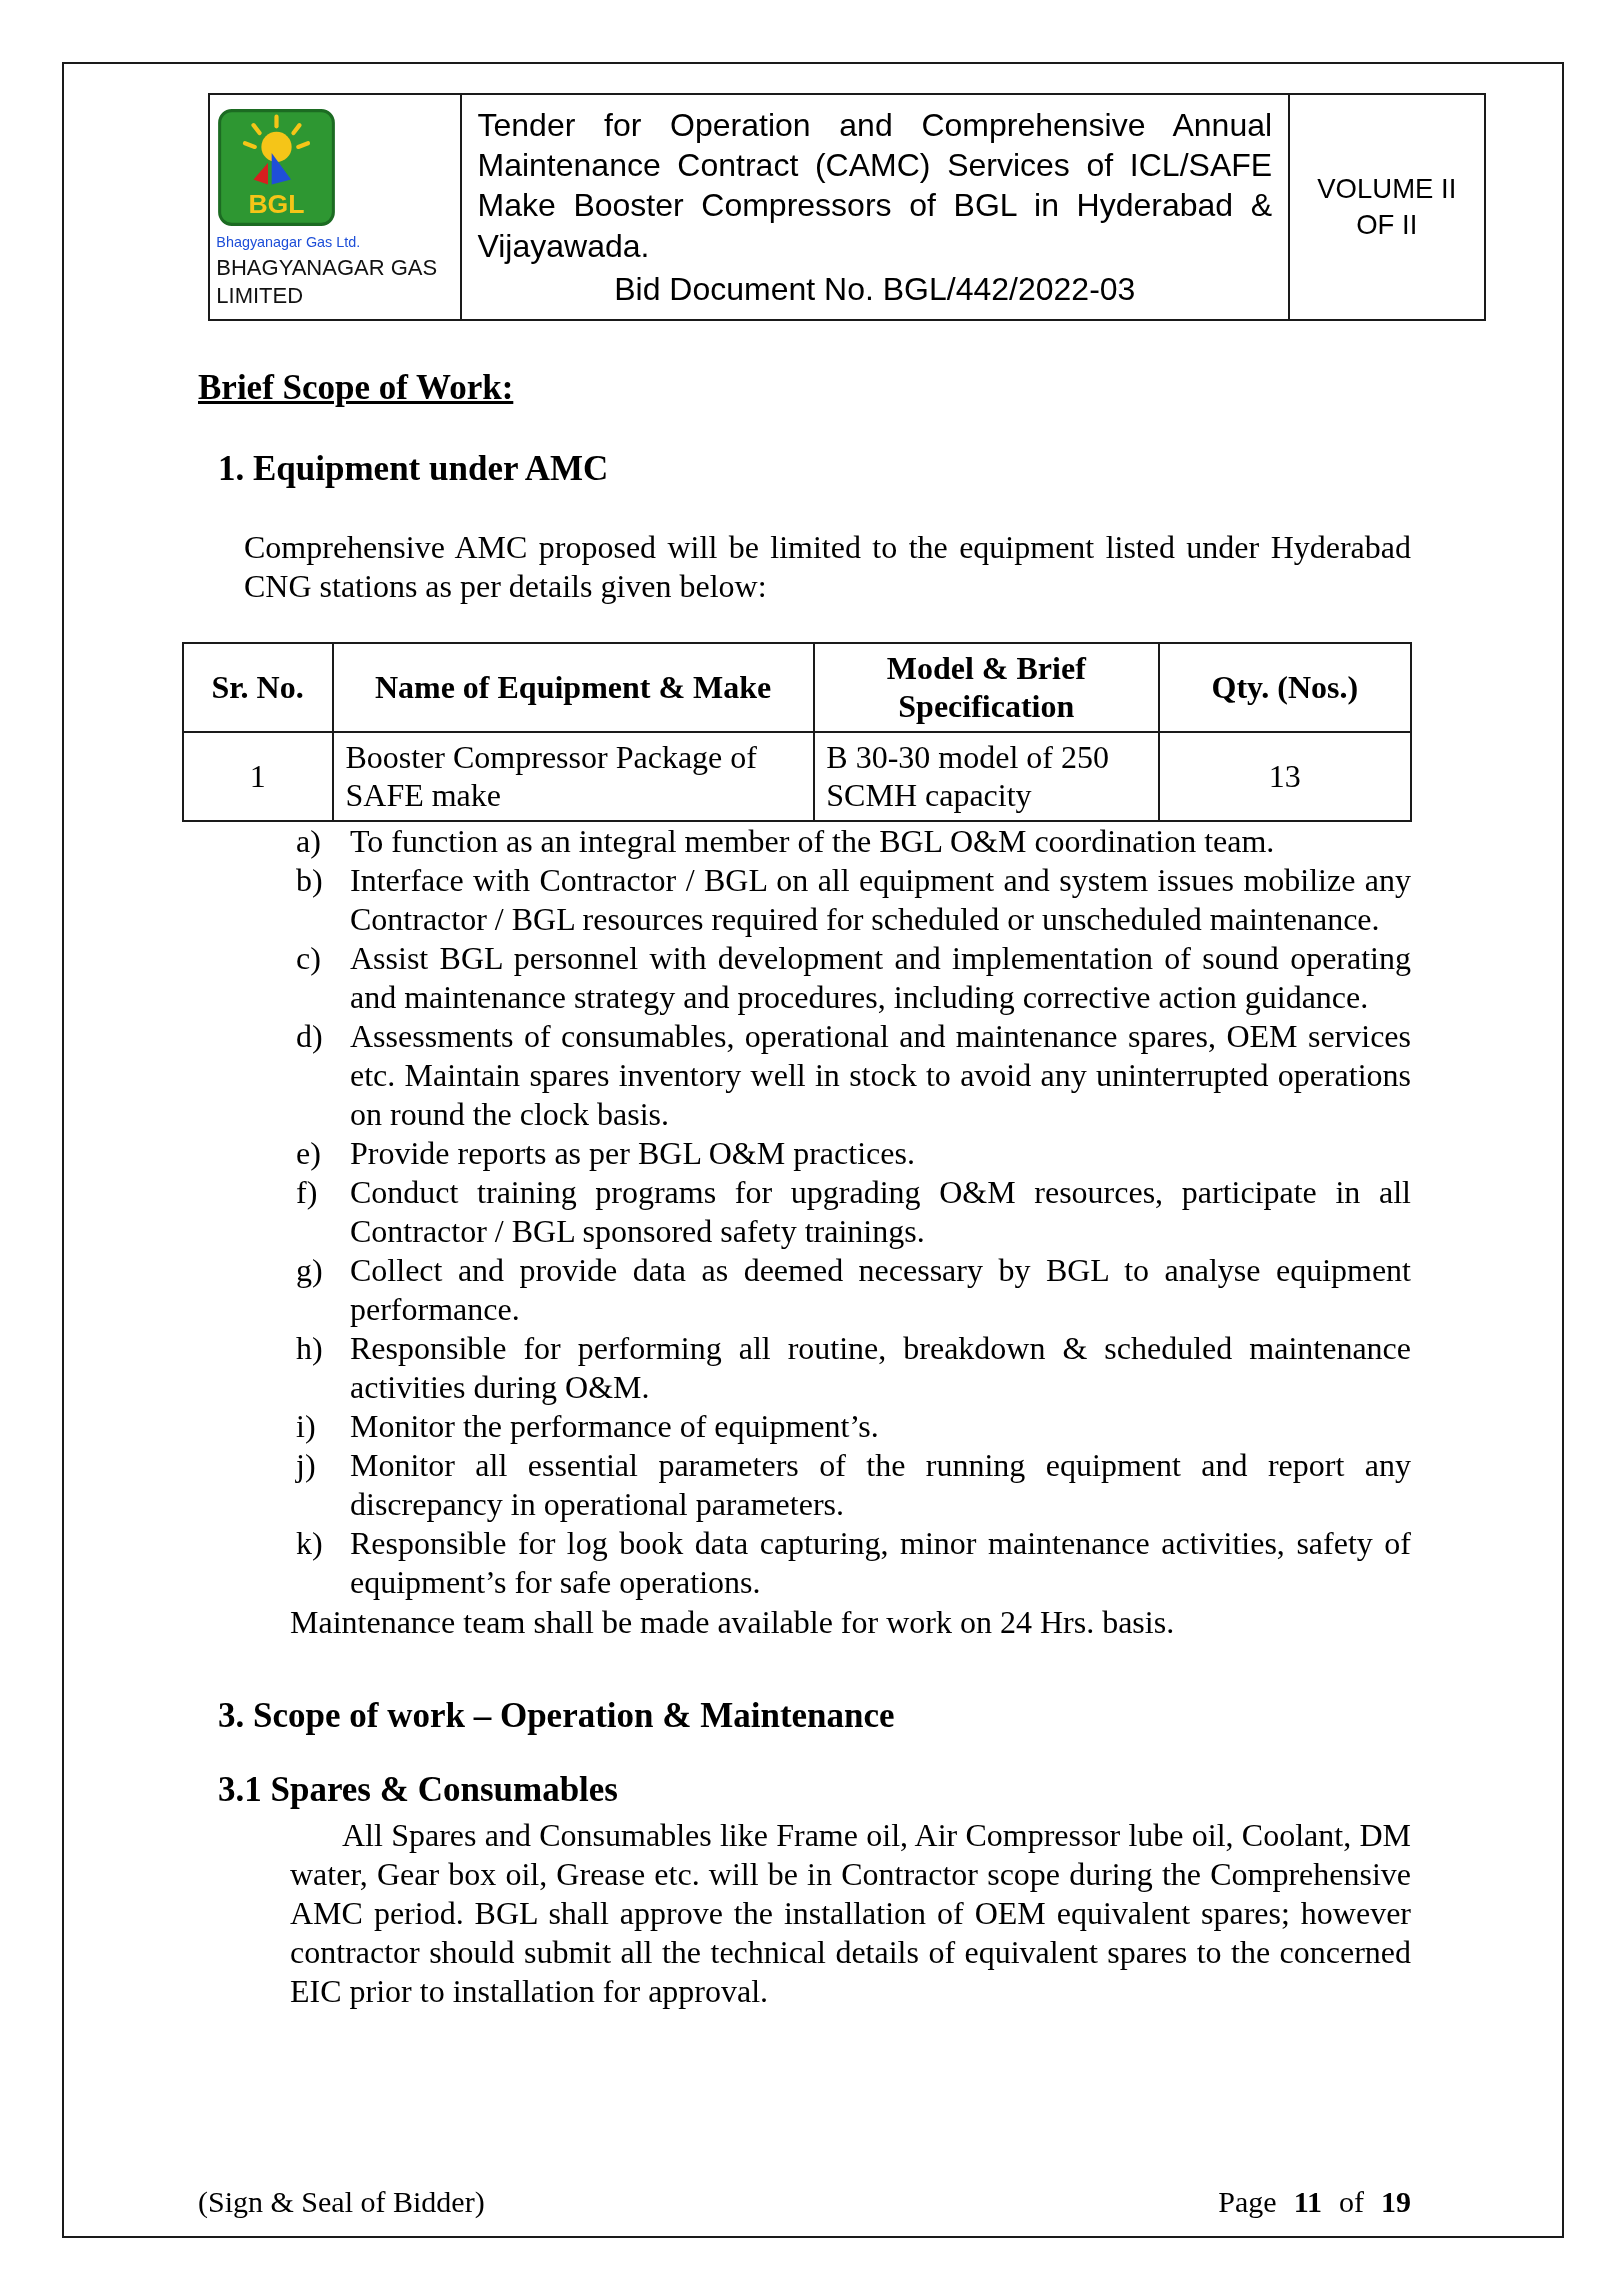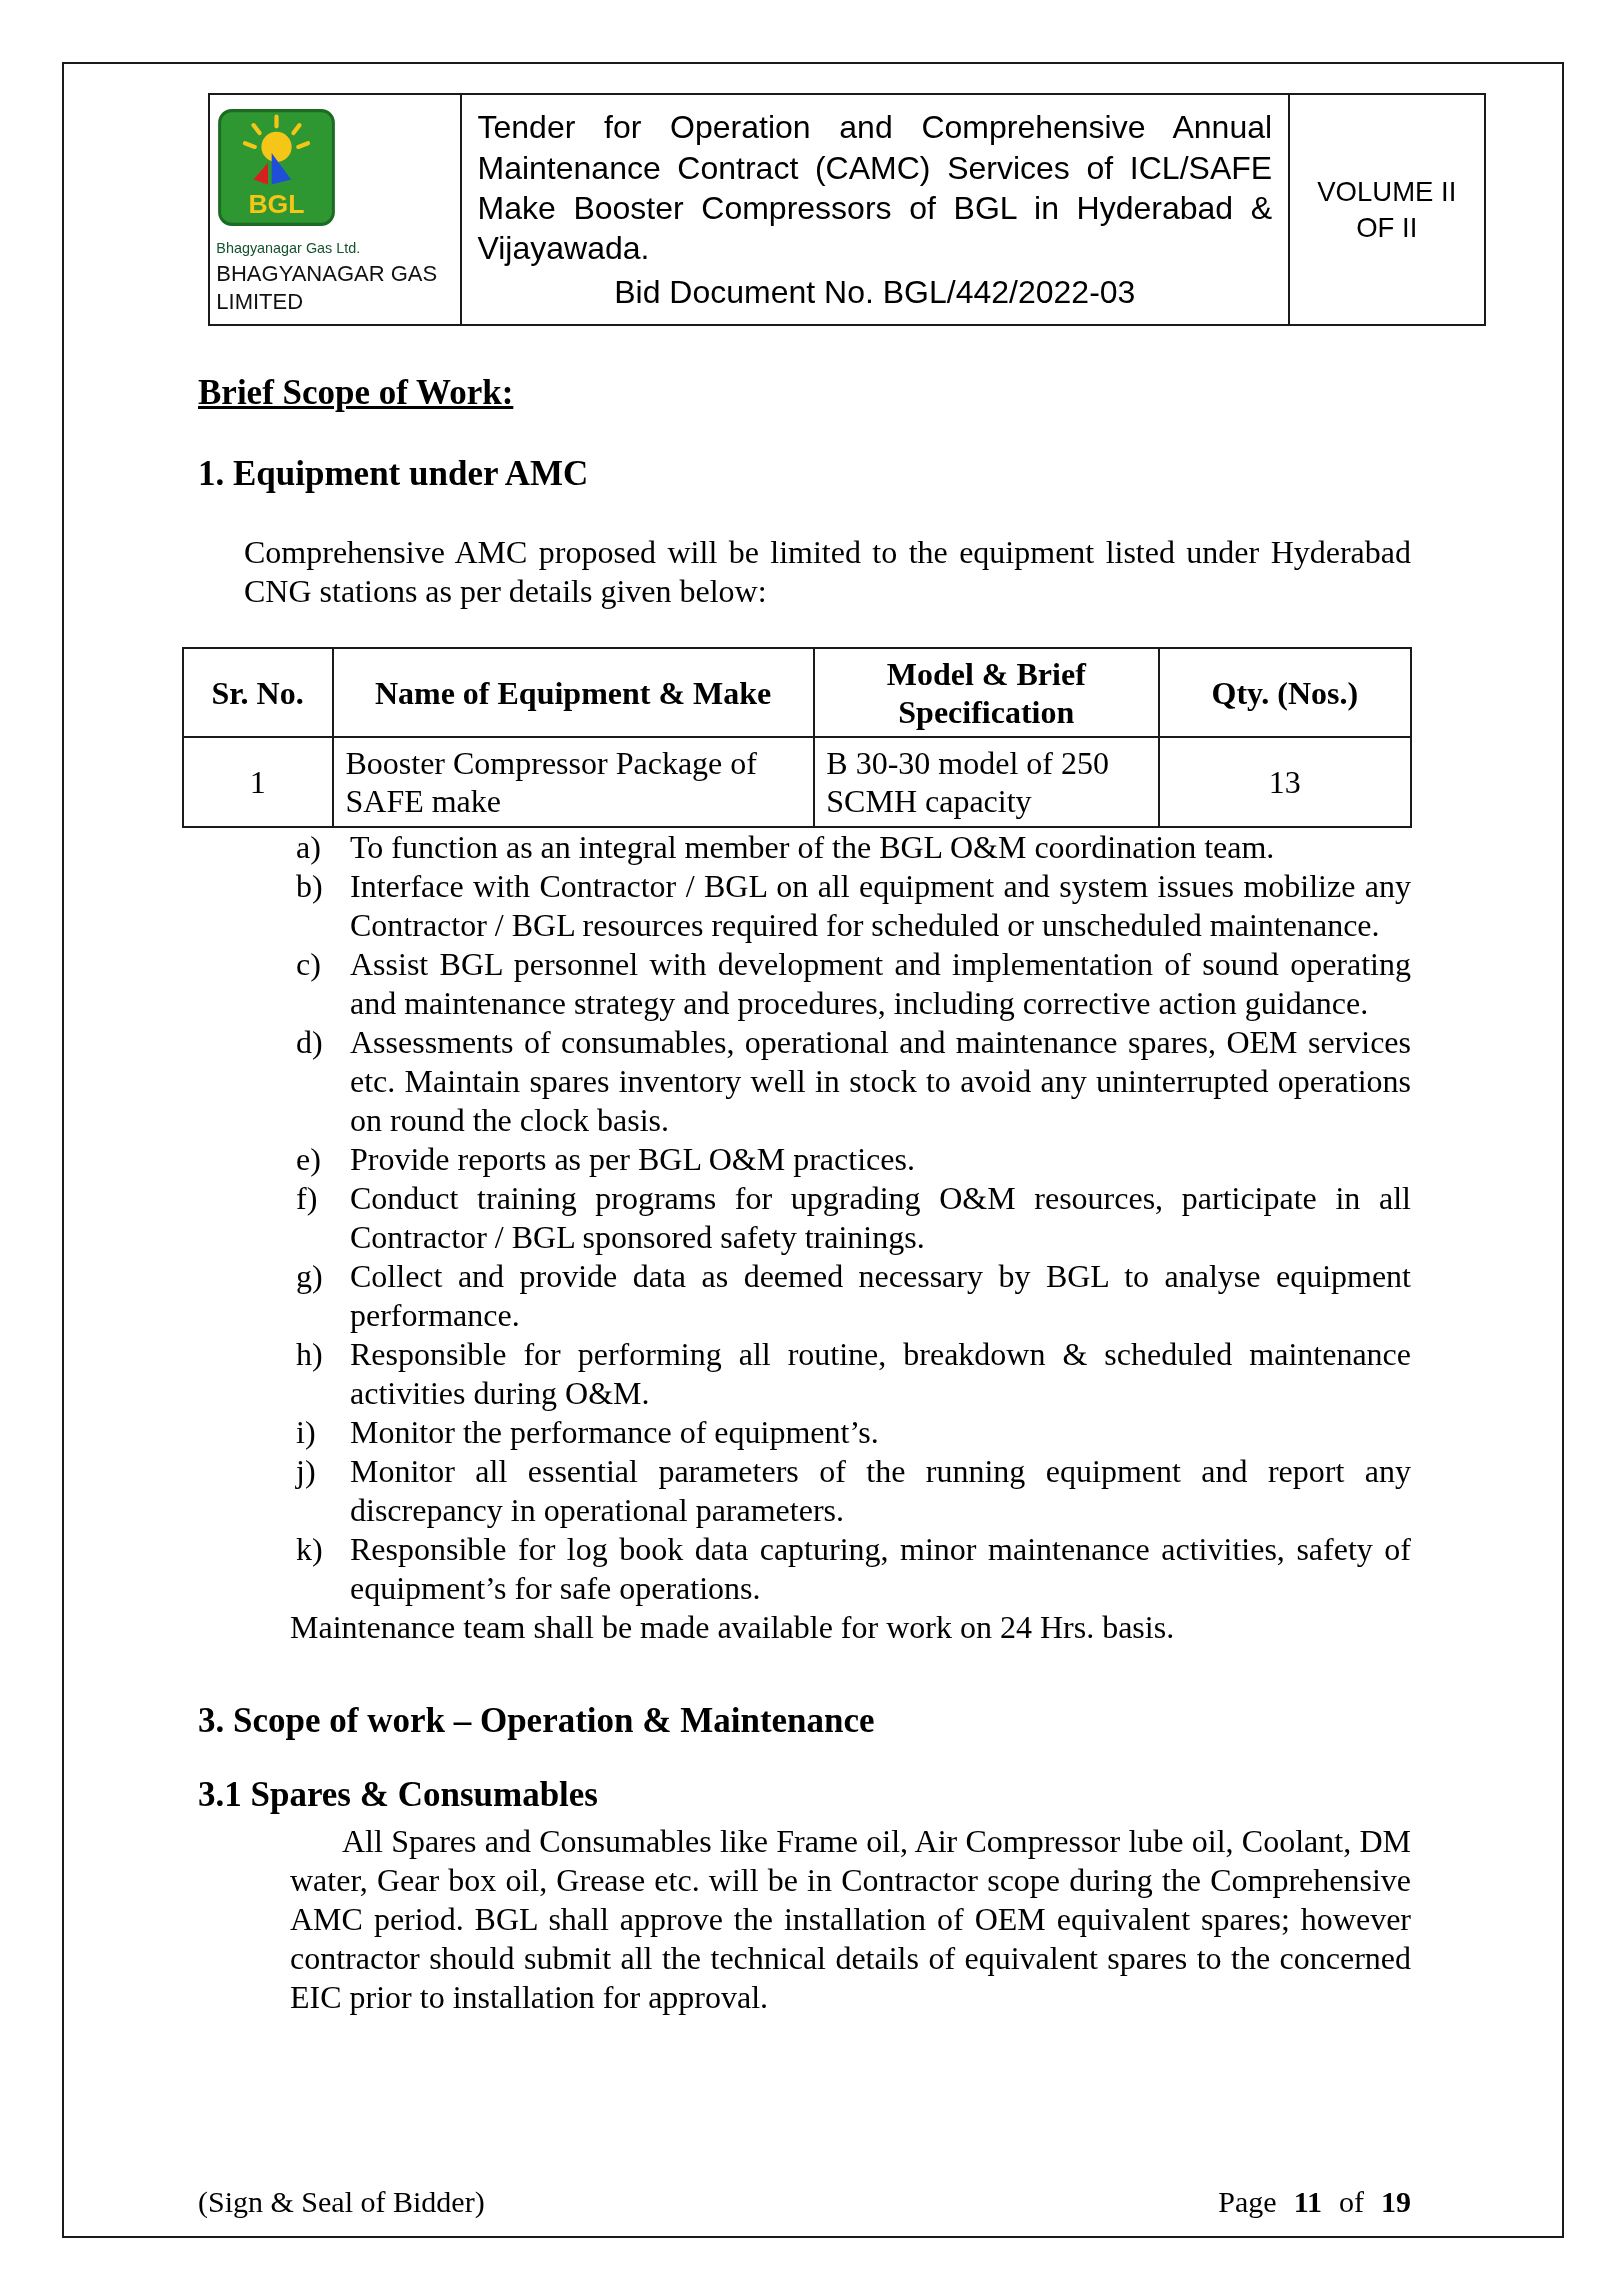--- a/index.html
+++ b/index.html
@@ -26,33 +26,33 @@
     border-collapse: collapse;
     table-layout: fixed;
     width: 1276px;
     margin-left: 9.8px;
     font-family: "Liberation Sans", "DejaVu Sans", sans-serif;
   }
   .header-table td { border: 2px solid #1a1a1a; vertical-align: middle; }
   .cell-logo { width: 252px; text-align: left; padding: 11.8px 6.5px 9.2px 6.5px; }
   .cell-title { width: 828px; padding: 9.2px 15.7px 10.5px 15.7px; }
   .cell-volume { width: 196px; text-align: center; font-size: 27.5px; line-height: 1.3; padding: 7px; }
-  .brand-small { color: #14532d; font-size: 14.4px; margin-top: 10px; }
+  .brand-small { color: #1d4ed8; font-size: 14.4px; margin-top: 4px; }
   .company-name { font-size: 22px; line-height: 1.25; margin-top: 3.9px; color: #111; }
   .doc-title { font-size: 32px; line-height: 1.26; text-align: justify; }
   .bid-line { font-size: 32px; text-align: center; margin-top: 5.2px; }
 
   
   .scope-heading {
     margin-top: 47px;
     font-size: 35px;
     font-weight: bold;
     text-decoration: underline;
   }
-  .sec-heading { margin-top: 41px; font-size: 35px; font-weight: bold; }
+  .sec-heading { margin-top: 41px; font-size: 35px; font-weight: bold; margin-left: 20px; }
   .sec-heading.mt-lg { margin-top: 54px; }
   .sec-heading.mt-md { margin-top: 34px; }
   .para {
     margin-top: 39px;
     margin-left: 46px;
     font-size: 32px;
     line-height: 1.22;
     text-align: justify;
   }
   .para.tight { margin-top: 1.3px; }

